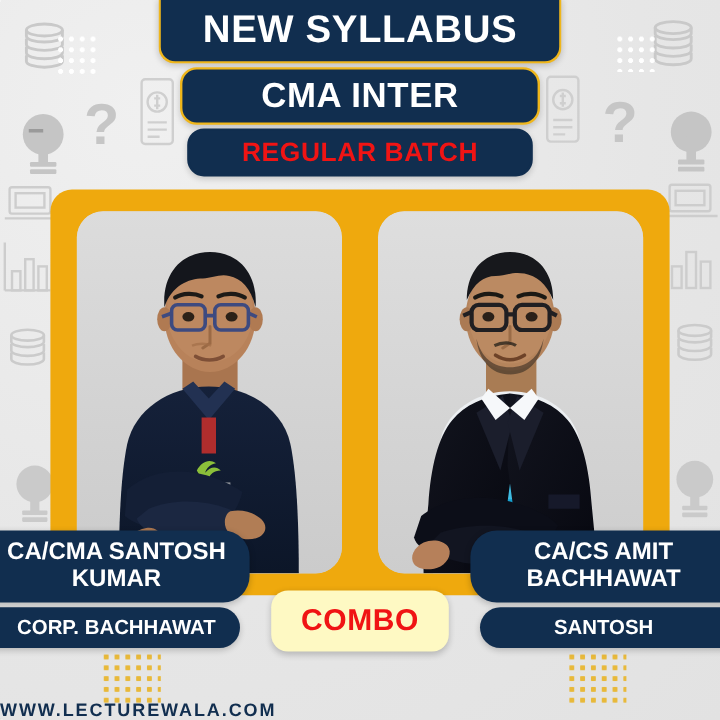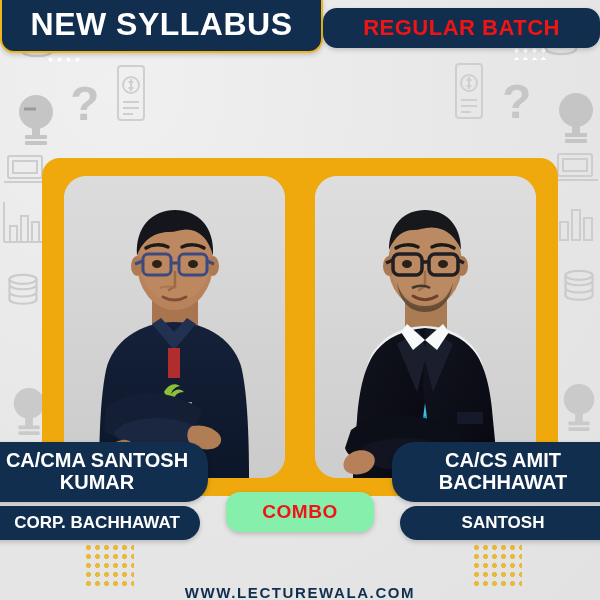--- a/index.html
+++ b/index.html
@@ -47,21 +47,21 @@
   }
   .dotgrid.gold {
     background-image: radial-gradient(#e8b93a 36%, transparent 38%);
   }
 
   
   .title-stack {
     position: absolute;
     top: 0; left: 0; right: 0;
     display: flex;
-    flex-direction: row;
+    flex-direction: column;
     align-items: center;
     z-index: 6;
   }
   .pill {
     background: #112E4F;
     color: #fff;
     border: 2px solid #EFB61B;
     display: flex;
     align-items: center;
     justify-content: center;
@@ -160,39 +160,39 @@
     border-radius: 18px 0 0 18px;
     font-size: 17px;
     padding-right: 16px;
   }
   .combo {
     position: absolute;
     left: 50%;
     transform: translateX(-50%);
     top: 492px;
     width: 148px;
-    height: 40px;
-    background: #86efac;
+    height: 51px;
+    background: #fef9c3;
     color: #F01414;
     font-weight: 700;
-    font-size: 19px;
+    font-size: 25px;
     letter-spacing: .5px;
     border-radius: 14px;
     display: flex;
     align-items: center;
     justify-content: center;
     z-index: 8;
     box-shadow: 0 2px 5px rgba(0,0,0,.2);
   }
 
   .site {
     position: absolute;
     left: 0; right: 0;
     top: 584px;
-    text-align: center;
+    text-align: left;
     color: #112E4F;
     font-weight: 700;
     font-size: 15px;
     letter-spacing: 1.6px;
     z-index: 7;
   }
 </style>
 </head>
 <body>
 
@@ -336,20 +336,23 @@
       </g>
     </svg>
 
     <div class="dotgrid gold" style="left:84px;top:543px;width:50px;height:44px"></div>
     <div class="dotgrid gold" style="left:472px;top:543px;width:50px;height:44px"></div>
   </div>
 
   <div class="title-stack">
     <div class="pill pill-1">
       <span>NEW SYLLABUS</span>
+    </div>
+    <div class="pill pill-2">
+      <span>CMA INTER</span>
     </div>
     <div class="pill pill-3">
       <span>REGULAR BATCH</span>
     </div>
   </div>
 
   <div class="frame">
 
     <div class="photo">
       <svg width="221" height="302" viewBox="0 0 221 302">

